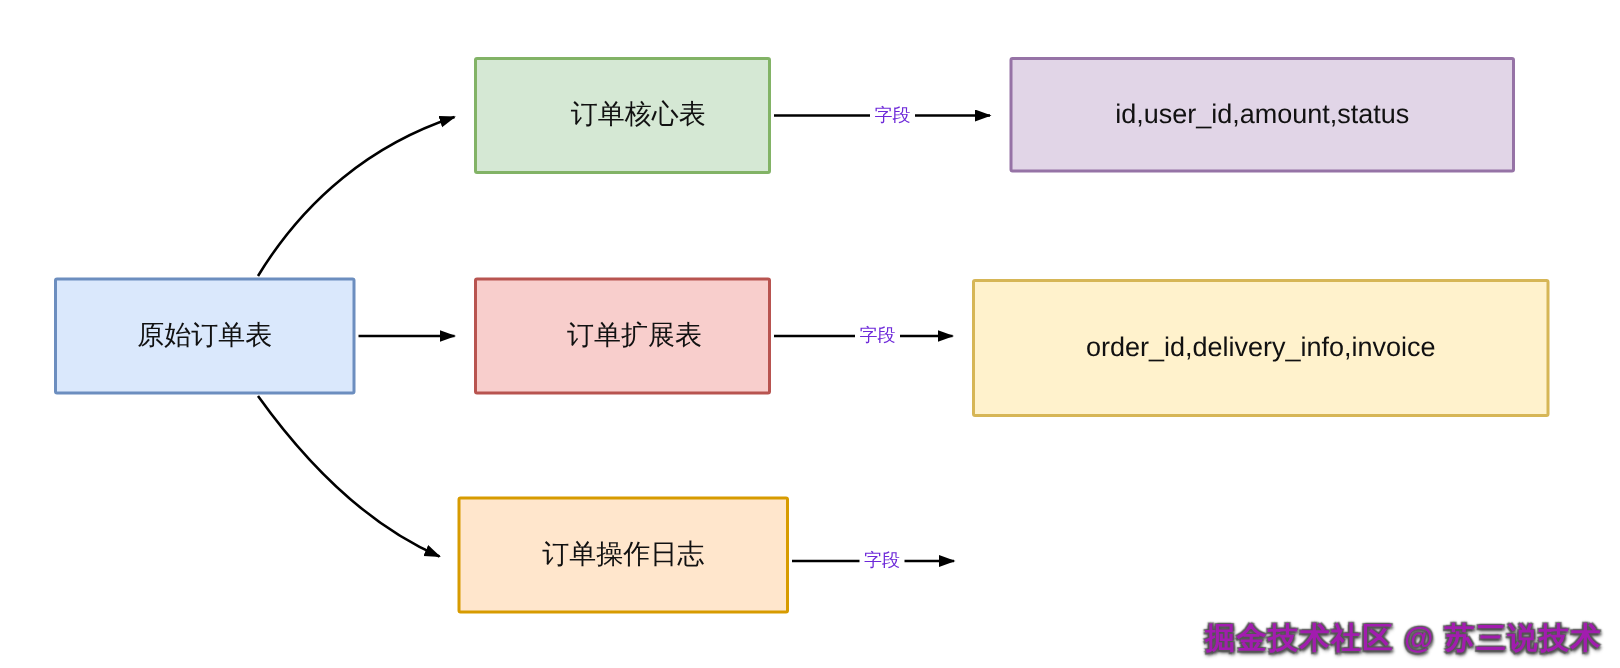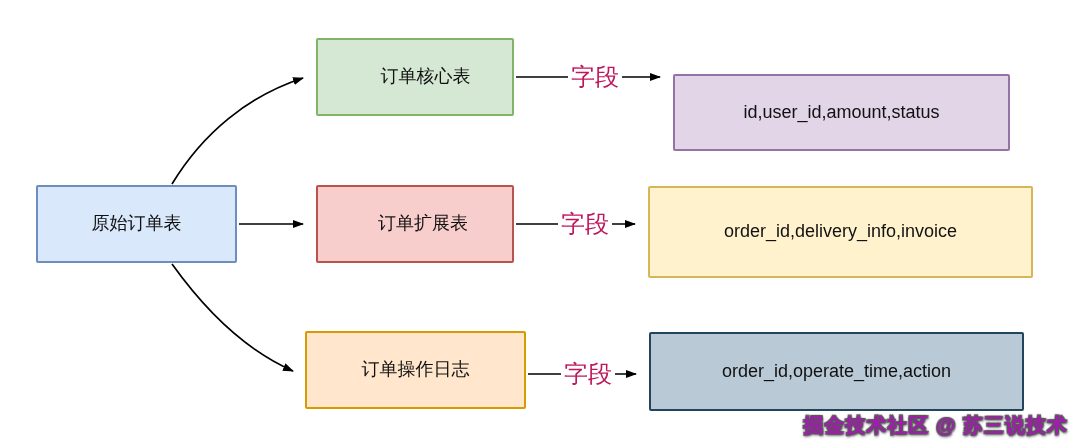--- a/index.html
+++ b/index.html
@@ -33,40 +33,40 @@
     font-size: 18px;
     color: #111111;
     text-align: center;
     line-height: 1.2;
   }
   
   .box.source   { background: #dae8fc; border: 2px solid #6c8ebf; }
   .box.core     { background: #d5e8d4; border: 2px solid #82b366; padding-left: 21px; }
   .box.ext      { background: #f8cecc; border: 2px solid #b85450; padding-left: 16px; }
   .box.log      { background: #ffe6cc; border: 2px solid #d79b00; justify-content: center; }
-  .box.fields-core { background: #e1d5e7; border: 2px solid #9673a6; margin-top: 36px; }
+  .box.fields-core { background: #e1d5e7; border: 2px solid #9673a6; }
   .box.fields-ext  { background: #fff2cc; border: 2px solid #d6b656; }
   .box.fields-log  { background: #b9c9d6; border: 2px solid #23445d; }
 
   
   .box.source      { left: 36px;  top: 185px; width: 201px; height: 78px; }
   .box.core        { left: 316px; top: 38px;  width: 198px; height: 78px; }
   .box.ext         { left: 316px; top: 185px; width: 198px; height: 78px; }
   .box.log         { left: 305px; top: 331px; width: 221px; height: 78px; }
   .box.fields-core { left: 673px; top: 38px;  width: 337px; height: 77px; }
   .box.fields-ext  { left: 648px; top: 186px; width: 385px; height: 92px; }
   .box.fields-log  { left: 649px; top: 332px; width: 375px; height: 79px; }
 
   .edge-label {
     position: absolute;
     transform: translate(-50%, -50%);
     background: #ffffff;
     padding: 0 3px;
-    font-size: 24px;
-    color: #be185d;
+    font-size: 12px;
+    color: #6d28d9;
     white-space: nowrap;
   }
   .edge-label.l1 { left: 595px; top: 77px; }
   .edge-label.l2 { left: 585px; top: 224px; }
   .edge-label.l3 { left: 588px; top: 374px; }
 
   .watermark {
     position: absolute;
     right: 12px;
     bottom: 6px;
@@ -115,23 +115,20 @@
   <div class="box log">
     <span>订单操作日志</span>
   </div>
 
   <div class="box fields-core">
     <span>id,user_id,amount,status</span>
   </div>
   <div class="box fields-ext">
     <span>order_id,delivery_info,invoice</span>
   </div>
-  <div class="box fields-log">
-    <span>order_id,operate_time,action</span>
-  </div>
 
   <div class="edge-label l1">字段</div>
   <div class="edge-label l2">字段</div>
   <div class="edge-label l3">字段</div>
 
   <div class="watermark">掘金技术社区 @ 苏三说技术</div>
 
 </div>
 
 </body></html>

